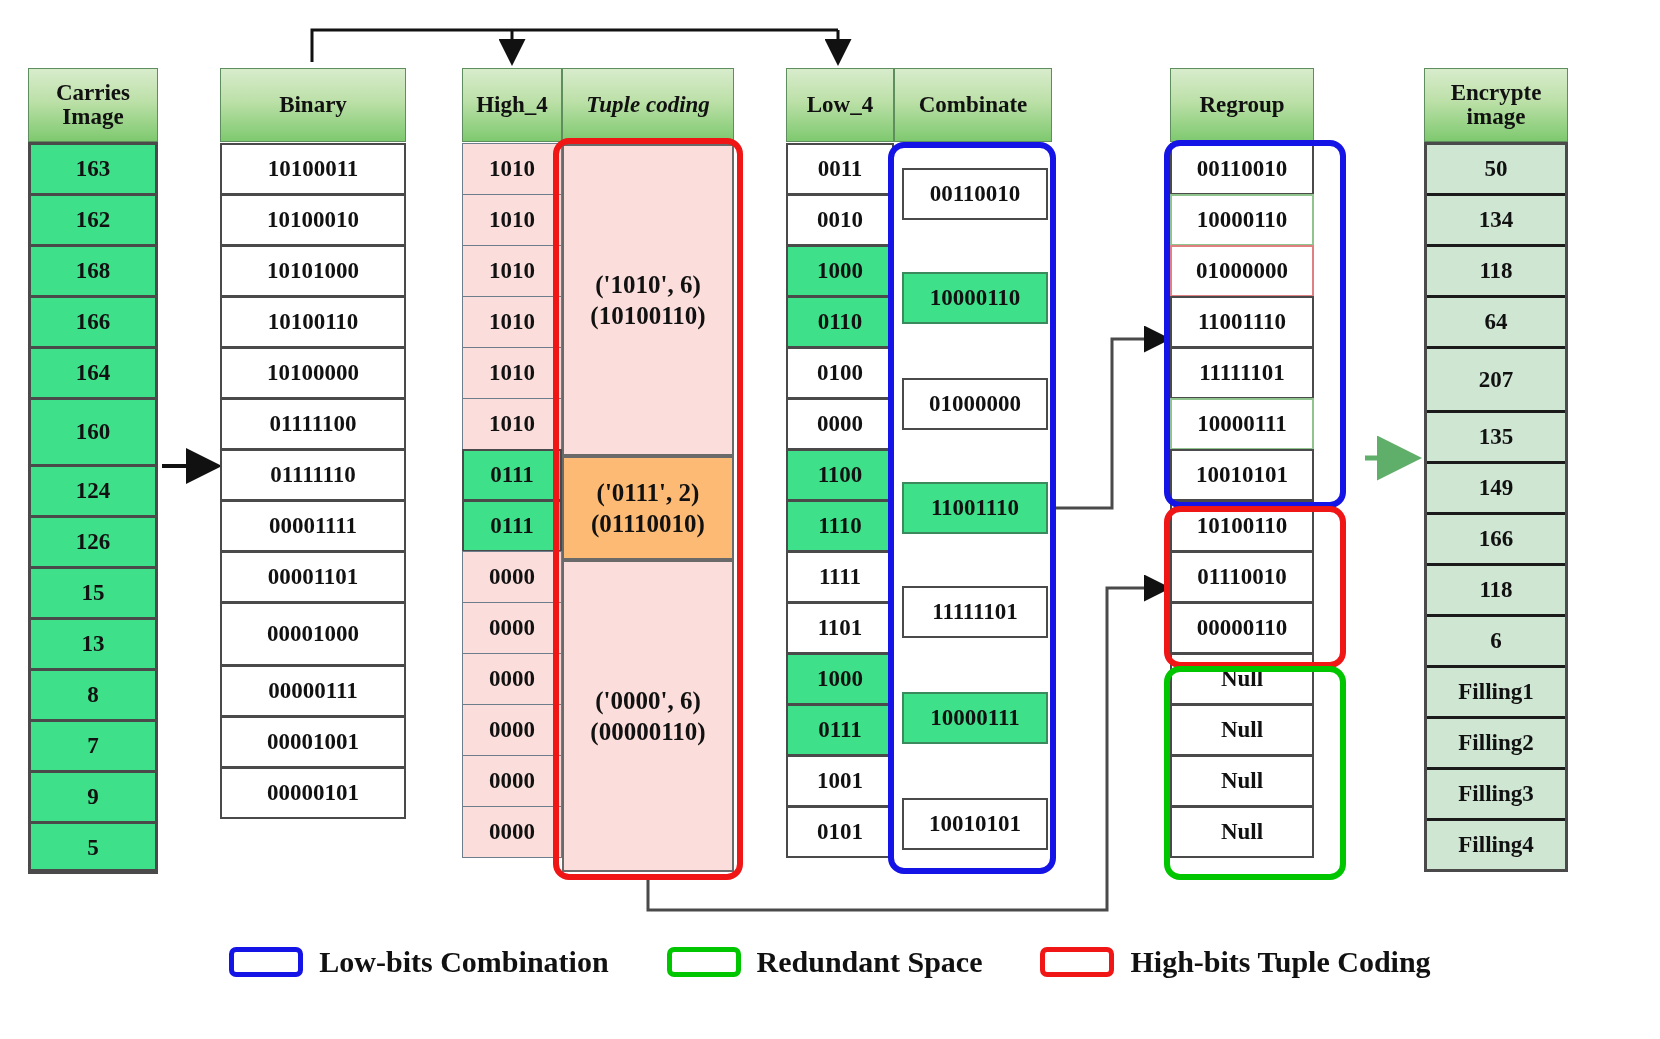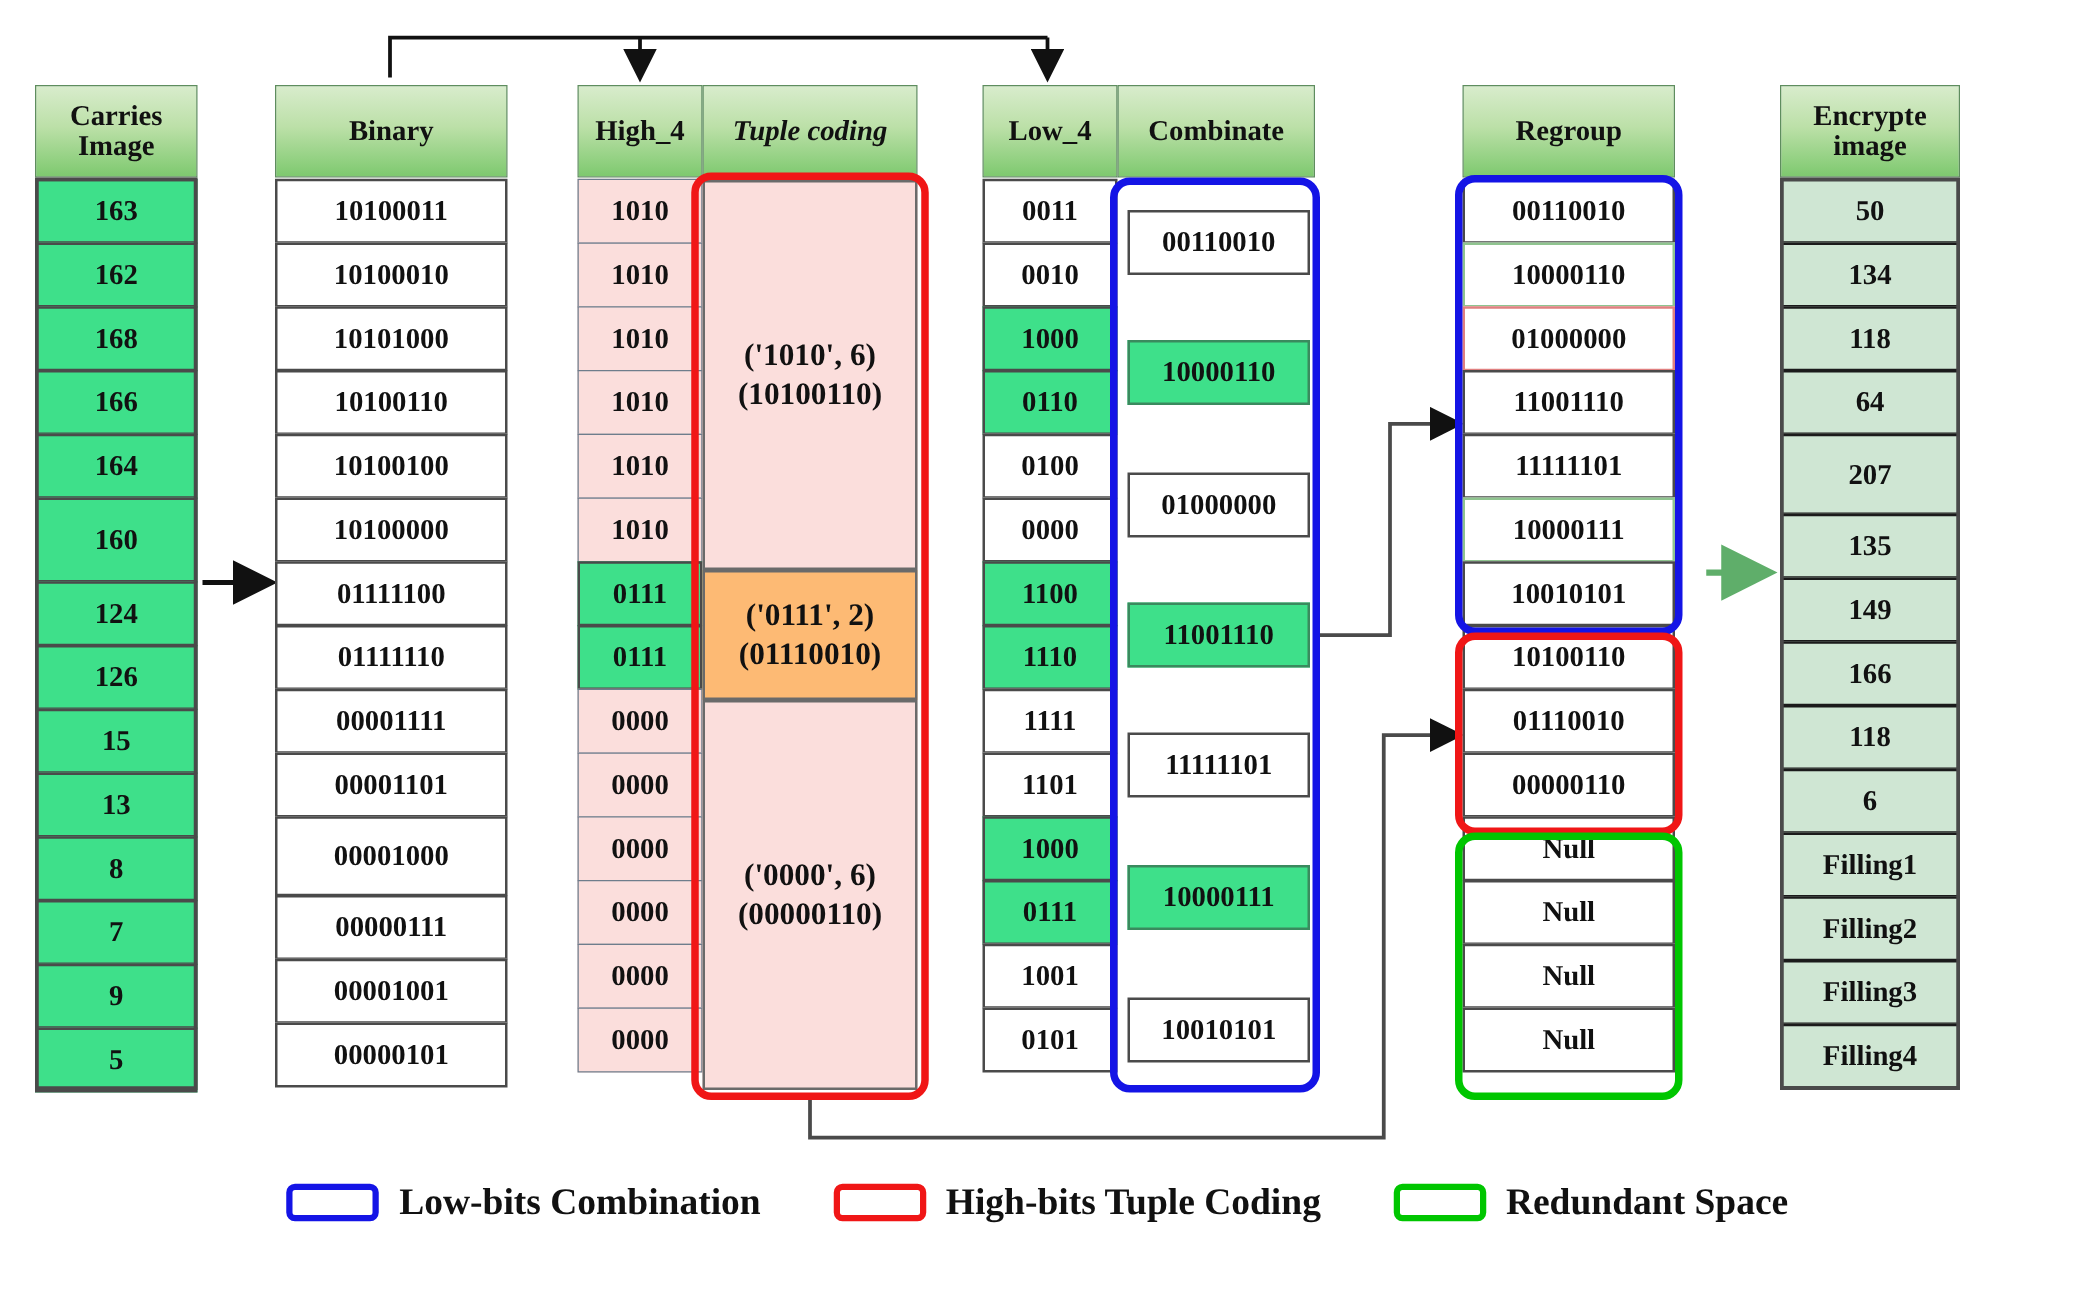--- a/index.html
+++ b/index.html
@@ -118,21 +118,20 @@
   </div>
   <div class="frame" style="left:28px;top:142px;width:130px;height:730px;"></div>
 
   <div class="col" style="left:220px;top:68px;width:186px;">
     <div class="hdr" style="height:74px;">Binary</div>
     <div style="margin-top:2px;">
       <div class="cell" style="height:52px;">10100011</div>
       <div class="cell" style="height:52px;">10100010</div>
       <div class="cell" style="height:52px;">10101000</div>
       <div class="cell" style="height:52px;">10100110</div>
-      <div class="cell" style="height:52px;">10100100</div>
       <div class="cell" style="height:52px;">10100000</div>
       <div class="cell" style="height:52px;">01111100</div>
       <div class="cell" style="height:52px;">01111110</div>
       <div class="cell" style="height:52px;">00001111</div>
       <div class="cell" style="height:52px;">00001101</div>
       <div class="cell" style="height:64px;">00001000</div>
       <div class="cell" style="height:52px;">00000111</div>
       <div class="cell" style="height:52px;">00001001</div>
       <div class="cell" style="height:52px;">00000101</div>
     </div>
@@ -202,21 +201,21 @@
   <div class="combox" style="left:902px;top:168px;width:146px;height:52px;">00110010</div>
   <div class="combox green" style="left:902px;top:272px;width:146px;height:52px;">10000110</div>
   <div class="combox" style="left:902px;top:378px;width:146px;height:52px;">01000000</div>
   <div class="combox green" style="left:902px;top:482px;width:146px;height:52px;">11001110</div>
   <div class="combox" style="left:902px;top:586px;width:146px;height:52px;">11111101</div>
   <div class="combox green" style="left:902px;top:692px;width:146px;height:52px;">10000111</div>
   <div class="combox" style="left:902px;top:798px;width:146px;height:52px;">10010101</div>
 
   <div class="group blue" style="left:888px;top:142px;width:168px;height:732px;"></div>
 
-  <div class="col" style="left:1170px;top:68px;width:170px;">
+  <div class="col" style="left:1170px;top:68px;width:144px;">
     <div class="hdr" style="height:74px;">Regroup</div>
     <div style="margin-top:2px;">
       <div class="cell" style="height:52px;">00110010</div>
       <div class="cell" style="height:52px;border-color:#8fc48f;">10000110</div>
       <div class="cell" style="height:52px;border-color:#e08080;">01000000</div>
       <div class="cell" style="height:52px;">11001110</div>
       <div class="cell" style="height:52px;">11111101</div>
       <div class="cell" style="height:52px;border-color:#8fc48f;">10000111</div>
       <div class="cell" style="height:52px;">10010101</div>
       <div class="cell" style="height:52px;">10100110</div>
@@ -252,22 +251,22 @@
     </div>
   </div>
   <div class="frame" style="left:1424px;top:142px;width:144px;height:730px;"></div>
 
   <div class="legend">
     <div class="leg-item">
       <span class="leg-swatch blue"></span>
       <span class="leg-label">Low-bits Combination</span>
     </div>
     <div class="leg-item">
+      <span class="leg-swatch green"></span>
+      <span class="leg-label">Redundant Space</span>
+    </div>
+    <div class="leg-item">
       <span class="leg-swatch red"></span>
       <span class="leg-label">High-bits Tuple Coding</span>
     </div>
-    <div class="leg-item">
-      <span class="leg-swatch green"></span>
-      <span class="leg-label">Redundant Space</span>
-    </div>
   </div>
 
 </div>
 
 </body></html>

